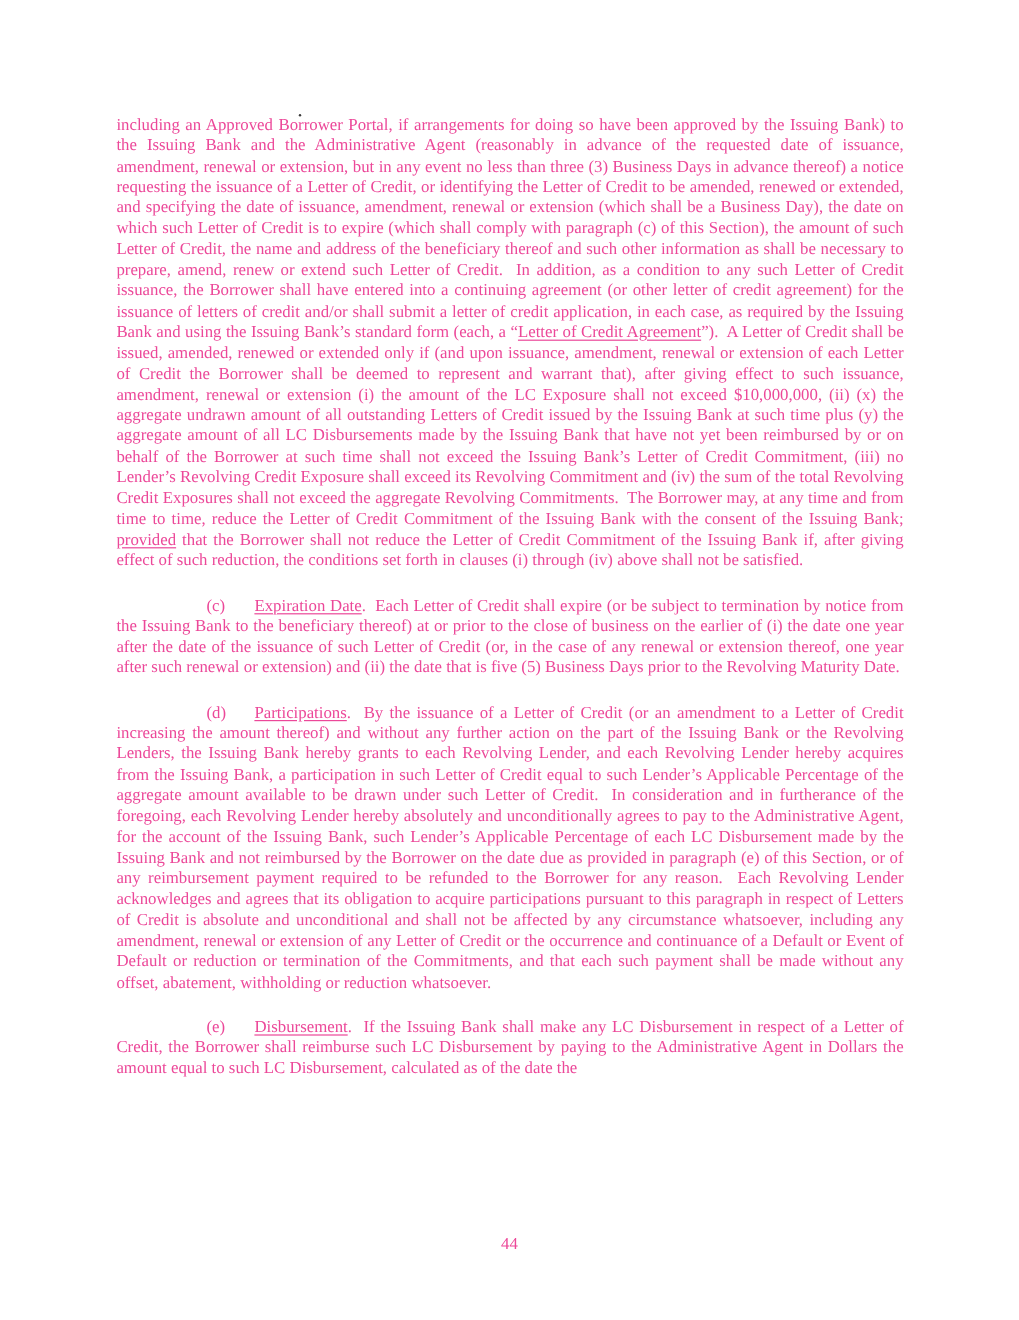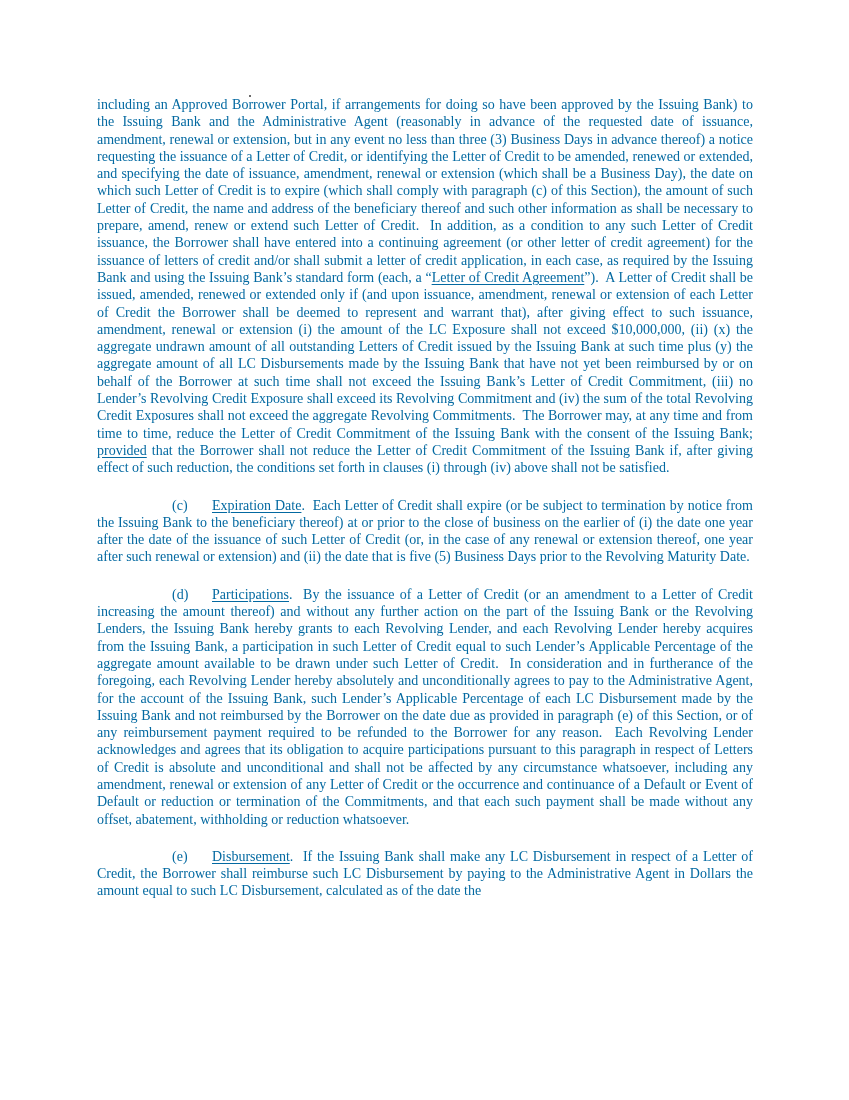--- a/index.html
+++ b/index.html
@@ -7,21 +7,21 @@
     padding: 0;
     background: #ffffff;
   }
   .page {
     position: relative;
     width: 849px;
     height: 1100px;
     background: #ffffff;
     overflow: hidden;
     font-family: "Liberation Serif", "DejaVu Serif", serif;
-    color: #0369a1;
+    color: #ec4899;
   }
   .textblock {
     position: absolute;
     left: 97px;
     top: 96px;
     width: 656px;
   }
   p.para {
     margin: 0 0 20px 0;
     font-size: 14px;
@@ -67,13 +67,14 @@
 <div class="page">
   <div class="speck"></div>
 
   <div class="textblock">
     <p class="para"><span>including an Approved Borrower Portal, if arrangements for doing so have been approved by the Issuing Bank) to the Issuing Bank and the Administrative Agent (reasonably in advance of the requested date of issuance, amendment, renewal or extension, but in any event no less than three (3) Business Days in advance thereof) a notice requesting the issuance of a Letter of Credit, or identifying the Letter of Credit to be amended, renewed or extended, and specifying the date of issuance, amendment, renewal or extension (which shall be a Business Day), the date on which such Letter of Credit is to expire (which shall comply with paragraph (c) of this Section), the amount of such Letter of Credit, the name and address of the beneficiary thereof and such other information as shall be necessary to prepare, amend, renew or extend such Letter of Credit.  In addition, as a condition to any such Letter of Credit issuance, the Borrower shall have entered into a continuing agreement (or other letter of credit agreement) for the issuance of letters of credit and/or shall submit a letter of credit application, in each case, as required by the Issuing Bank and using the Issuing Bank’s standard form (each, a “</span><span class="u">Letter of Credit Agreement</span><span>”).  A Letter of Credit shall be issued, amended, renewed or extended only if (and upon issuance, amendment, renewal or extension of each Letter of Credit the Borrower shall be deemed to represent and warrant that), after giving effect to such issuance, amendment, renewal or extension (i) the amount of the LC Exposure shall not exceed $10,000,000, (ii) (x) the aggregate undrawn amount of all outstanding Letters of Credit issued by the Issuing Bank at such time plus (y) the aggregate amount of all LC Disbursements made by the Issuing Bank that have not yet been reimbursed by or on behalf of the Borrower at such time shall not exceed the Issuing Bank’s Letter of Credit Commitment, (iii) no Lender’s Revolving Credit Exposure shall exceed its Revolving Commitment and (iv) the sum of the total Revolving Credit Exposures shall not exceed the aggregate Revolving Commitments.  The Borrower may, at any time and from time to time, reduce the Letter of Credit Commitment of the Issuing Bank with the consent of the Issuing Bank; </span><span class="u">provided</span><span> that the Borrower shall not reduce the Letter of Credit Commitment of the Issuing Bank if, after giving effect of such reduction, the conditions set forth in clauses (i) through (iv) above shall not be satisfied.</span></p>
     <p class="para indent"><span class="plabel">(c)</span><span class="u">Expiration Date</span><span>.  Each Letter of Credit shall expire (or be subject to termination by notice from the Issuing Bank to the beneficiary thereof) at or prior to the close of business on the earlier of (i) the date one year after the date of the issuance of such Letter of Credit (or, in the case of any renewal or extension thereof, one year after such renewal or extension) and (ii) the date that is five (5) Business Days prior to the Revolving Maturity Date.</span></p>
     <p class="para indent"><span class="plabel">(d)</span><span class="u">Participations</span><span>.  By the issuance of a Letter of Credit (or an amendment to a Letter of Credit increasing the amount thereof) and without any further action on the part of the Issuing Bank or the Revolving Lenders, the Issuing Bank hereby grants to each Revolving Lender, and each Revolving Lender hereby acquires from the Issuing Bank, a participation in such Letter of Credit equal to such Lender’s Applicable Percentage of the aggregate amount available to be drawn under such Letter of Credit.  In consideration and in furtherance of the foregoing, each Revolving Lender hereby absolutely and unconditionally agrees to pay to the Administrative Agent, for the account of the Issuing Bank, such Lender’s Applicable Percentage of each LC Disbursement made by the Issuing Bank and not reimbursed by the Borrower on the date due as provided in paragraph (e) of this Section, or of any reimbursement payment required to be refunded to the Borrower for any reason.  Each Revolving Lender acknowledges and agrees that its obligation to acquire participations pursuant to this paragraph in respect of Letters of Credit is absolute and unconditional and shall not be affected by any circumstance whatsoever, including any amendment, renewal or extension of any Letter of Credit or the occurrence and continuance of a Default or Event of Default or reduction or termination of the Commitments, and that each such payment shall be made without any offset, abatement, withholding or reduction whatsoever.</span></p>
     <p class="para indent"><span class="plabel">(e)</span><span class="u">Disbursement</span><span>.  If the Issuing Bank shall make any LC Disbursement in respect of a Letter of Credit, the Borrower shall reimburse such LC Disbursement by paying to the Administrative Agent in Dollars the amount equal to such LC Disbursement, calculated as of the date the</span></p>
   </div>
 
+  <div class="footer">44</div>
 </div>
 
 </body></html>

